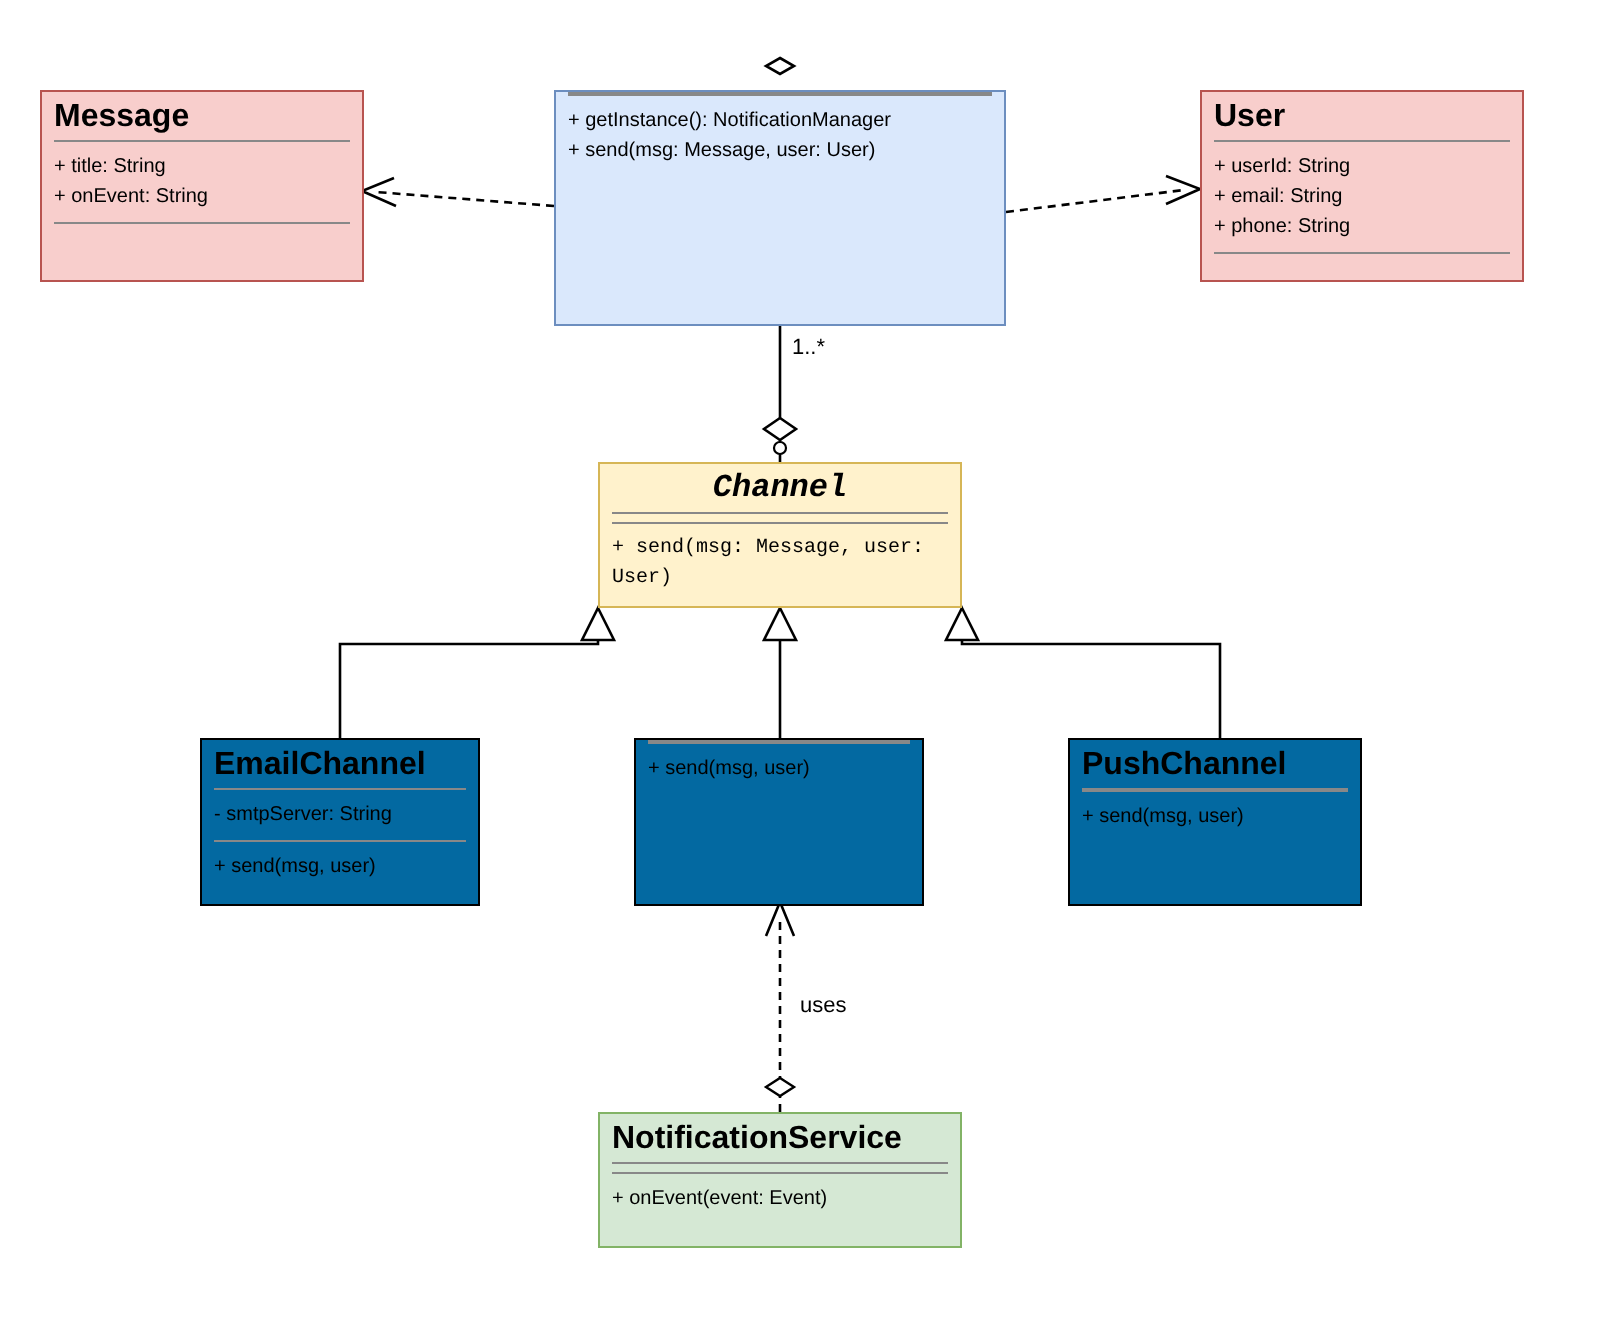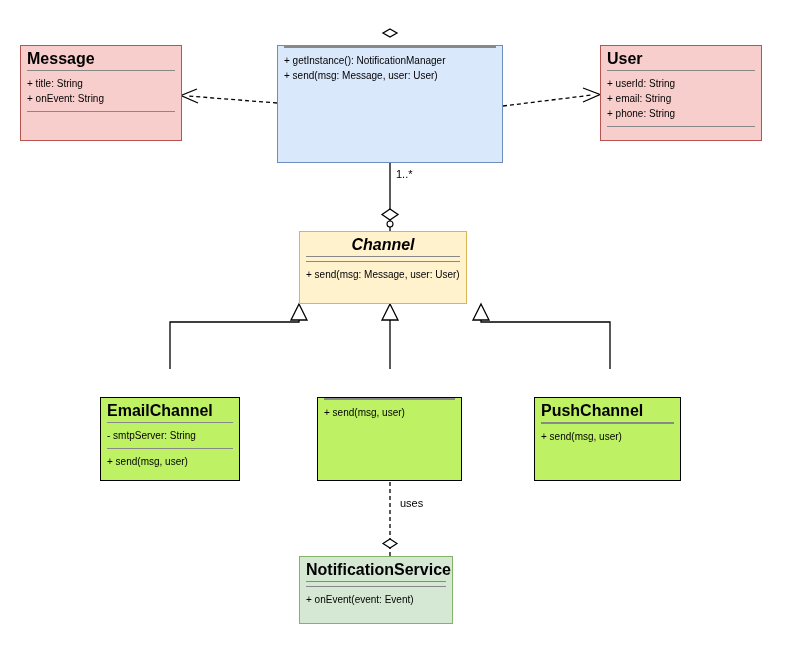--- a/index.html
+++ b/index.html
@@ -62,21 +62,21 @@
   .compartment.empty {
     padding: 0;
     height: 4px;
   }
 
   
   .fill-red   { background: #f8cecc; border-color: #b85450; }
   .fill-blue  { background: #dae8fc; border-color: #6c8ebf; }
   .fill-yellow{ background: #fff2cc; border-color: #d6b656; }
   .fill-green { background: #d5e8d4; border-color: #82b366; }
-  .fill-white { background: #bef264; border-color: #000000; margin-top: 28px; }
+  .fill-white { background: #0369a1; border-color: #000000; }
 
   
   #edges {
     position: absolute;
     left: 0;
     top: 0;
     width: 801px;
     height: 663px;
     pointer-events: none;
   }
@@ -174,21 +174,21 @@
     <div class="sep"></div>
     <div class="compartment">
       <div class="row">+ userId: String</div>
       <div class="row">+ email: String</div>
       <div class="row">+ phone: String</div>
     </div>
     <div class="sep"></div>
     <div class="compartment empty"></div>
   </div>
 
-  <div class="uml-class fill-yellow" style="left:299px; top:231px; width:168px; height:73px;">
+  <div class="uml-class fill-yellow" style="left:299px; top:231px; width:182px; height:73px;font-family:Liberation Mono, monospace;">
     <div class="uml-title centered italic">Channel</div>
     <div class="sep"></div>
     <div class="compartment empty"></div>
     <div class="sep"></div>
     <div class="compartment wrap">
       <div class="row">+ send(msg: Message, user: User)</div>
     </div>
   </div>
 
   <div class="uml-class fill-white" style="left:100px; top:369px; width:140px; height:84px;">
@@ -213,21 +213,21 @@
 
   <div class="uml-class fill-white" style="left:534px; top:369px; width:147px; height:84px;">
     <div class="uml-title">PushChannel</div>
     <div class="sep"></div>
     <div class="sep"></div>
     <div class="compartment">
       <div class="row">+ send(msg, user)</div>
     </div>
   </div>
 
-  <div class="uml-class fill-green" style="left:299px; top:556px; width:154px; height:68px;">
+  <div class="uml-class fill-green" style="left:299px; top:556px; width:182px; height:68px;">
     <div class="uml-title">NotificationService</div>
     <div class="sep"></div>
     <div class="compartment empty"></div>
     <div class="sep"></div>
     <div class="compartment">
       <div class="row">+ onEvent(event: Event)</div>
     </div>
   </div>
 
 </div>

